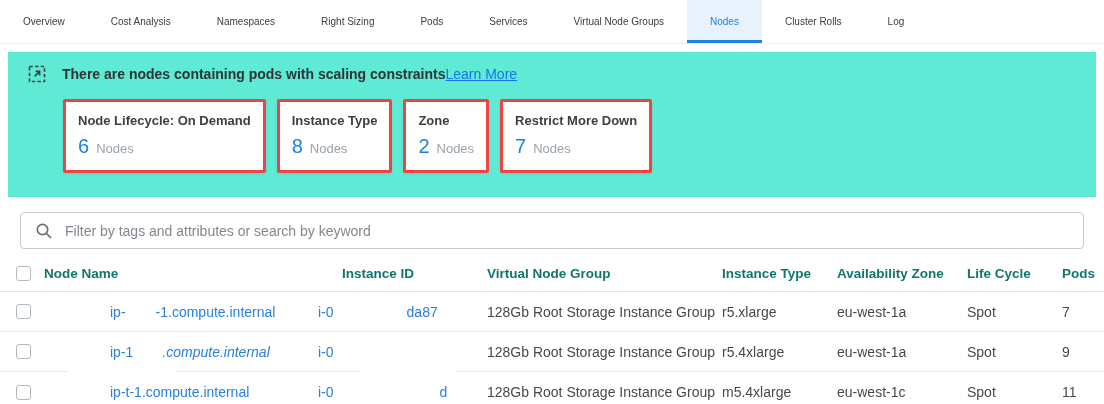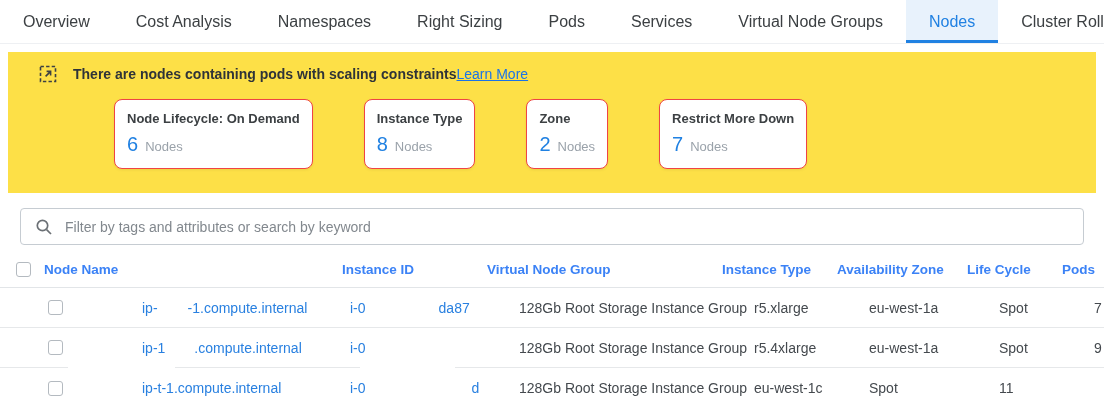--- a/index.html
+++ b/index.html
@@ -1,55 +1,55 @@
 <!DOCTYPE html>
 <html><head>
 <meta charset="utf-8">
 <style>
   * { box-sizing: border-box; margin: 0; padding: 0; }
   html, body { width: 1104px; height: 404px; overflow: hidden; background: #fff;
     font-family: "Liberation Sans", "DejaVu Sans", sans-serif; }
 
   
   .tabbar { display: flex; height: 44px; align-items: stretch; border-bottom: 1px solid #eef0f3; }
-  .tab { display: flex; align-items: center; padding: 0 23px; font-size: 16px;
+  .tab { display: flex; align-items: center; padding: 0 23px; font-size: 10px;
     color: #3c4043; cursor: pointer; white-space: nowrap; }
   .tab.active { background: #e8f2fc; color: #2081e2; box-shadow: inset 0 -3px 0 #2081e2; }
 
   
-  .banner { margin: 8px 8px 0; background: #fde047; padding: 13px 31px 24px; }
+  .banner { margin: 8px 8px 0; background: #5eead4; padding: 13px 20px 24px; }
   .banner-row { display: flex; align-items: center; }
   .banner-icon { width: 18px; height: 18px; display: inline-flex; }
   .banner-msg { margin-left: 16px; font-size: 14px; font-weight: 700; color: #2f3338; }
   .banner-link { font-size: 14px; color: #1a73e8; text-decoration: underline; cursor: pointer; }
   .cards { display: flex; gap: 11px; margin: 16px 0 0 35px; }
-  .card { background: #fff; border: 1px solid #ef4444; border-radius: 8px;
-    padding: 11px 12px 12px; box-shadow: 0 1px 3px rgba(0,0,0,.07); cursor: pointer; margin-left: 40px; }
+  .card { background: #fff; border: 3px solid #ef4444; border-radius: 2px;
+    padding: 11px 12px 12px; box-shadow: 0 1px 3px rgba(0,0,0,.07); cursor: pointer; }
   .card-title { font-size: 13px; font-weight: 700; color: #3c4043; white-space: nowrap; }
   .card-count-row { margin-top: 7px; display: flex; align-items: baseline; }
   .card-count { font-size: 20px; color: #2081e2; }
   .card-unit { margin-left: 7px; font-size: 13px; color: #9aa2aa; }
 
   
   .searchbar { margin: 15px 20px 0; height: 37px; display: flex; align-items: center;
     border: 1px solid #c6ccd2; border-radius: 4px; background: #fff; }
   .search-icon { margin: 0 12px 0 14px; display: inline-flex; }
   .searchbar input { flex: 1; border: none; outline: none; font-size: 14px; color: #333;
     font-family: inherit; background: transparent; }
   .searchbar input::placeholder { color: #82888e; opacity: 1; }
 
   
   .table { margin-top: 7px; }
   .trow, .thead { display: grid;
     grid-template-columns: 44px 274px 169px 235px 115px 130px 95px 42px;
     align-items: center; }
   .thead { height: 36px; border-bottom: 1px solid #e2e5e8; }
-  .th { font-size: 13.5px; font-weight: 700; color: #3b82f6; white-space: nowrap; }
+  .th { font-size: 13.5px; font-weight: 700; color: #0f766e; white-space: nowrap; }
   .th.iid-h { padding-left: 24px; }
-  .trow { height: 40px; border-bottom: 1px solid #e6e8ea; position: relative; padding-left: 32px; }
+  .trow { height: 40px; border-bottom: 1px solid #e6e8ea; position: relative; }
   .trow:last-child { border-bottom: none; }
   .cell { font-size: 14px; color: #44494e; white-space: nowrap; overflow: hidden; }
   .frag { color: #2980e0; font-size: 14px; cursor: pointer; display: inline-block; white-space: pre; }
   .cb { width: 15px; height: 15px; border: 1.5px solid #b4bac0; border-radius: 3px;
     background: #fff; margin-left: 16px; cursor: pointer; }
   .bgap { position: absolute; bottom: -2px; height: 3px; background: #fff; }
 </style>
 </head>
 <body>
 
@@ -142,35 +142,36 @@
         <div class="cell">128Gb Root Storage Instance Group</div>
         <div class="cell">r5.xlarge</div>
         <div class="cell">eu-west-1a</div>
         <div class="cell">Spot</div>
         <div class="cell">7</div>
       </div>
       <div class="trow">
         <div>
           <div class="cb"></div>
         </div>
-        <div class="cell"><span class="frag" style="margin-left: 66px;">ip-1</span><span class="frag" style="margin-left: 29px;">.compute.internal</span></div>
+        <div class="cell"><span class="frag" style="margin-left: 66px;">ip-1</span><span class="frag" style="margin-left: 29px; font-style: italic;">.compute.internal</span></div>
         <div class="cell"><span class="frag">i-0</span></div>
         <div class="cell">128Gb Root Storage Instance Group</div>
         <div class="cell">r5.4xlarge</div>
         <div class="cell">eu-west-1a</div>
         <div class="cell">Spot</div>
         <div class="cell">9</div>
         <div class="bgap" style="left: 68px; width: 107px;"></div>
         <div class="bgap" style="left: 360px; width: 95px;"></div>
       </div>
       <div class="trow">
         <div>
           <div class="cb"></div>
         </div>
         <div class="cell"><span class="frag" style="margin-left: 66px;">ip-</span><span class="frag" style="">t-1.compute.internal</span></div>
         <div class="cell"><span class="frag">i-0</span><span class="frag" style="margin-left: 106px;">d</span></div>
         <div class="cell">128Gb Root Storage Instance Group</div>
+        <div class="cell">m5.4xlarge</div>
         <div class="cell">eu-west-1c</div>
         <div class="cell">Spot</div>
         <div class="cell">11</div>
       </div>
     </div>
 </div>
 
 </body></html>

